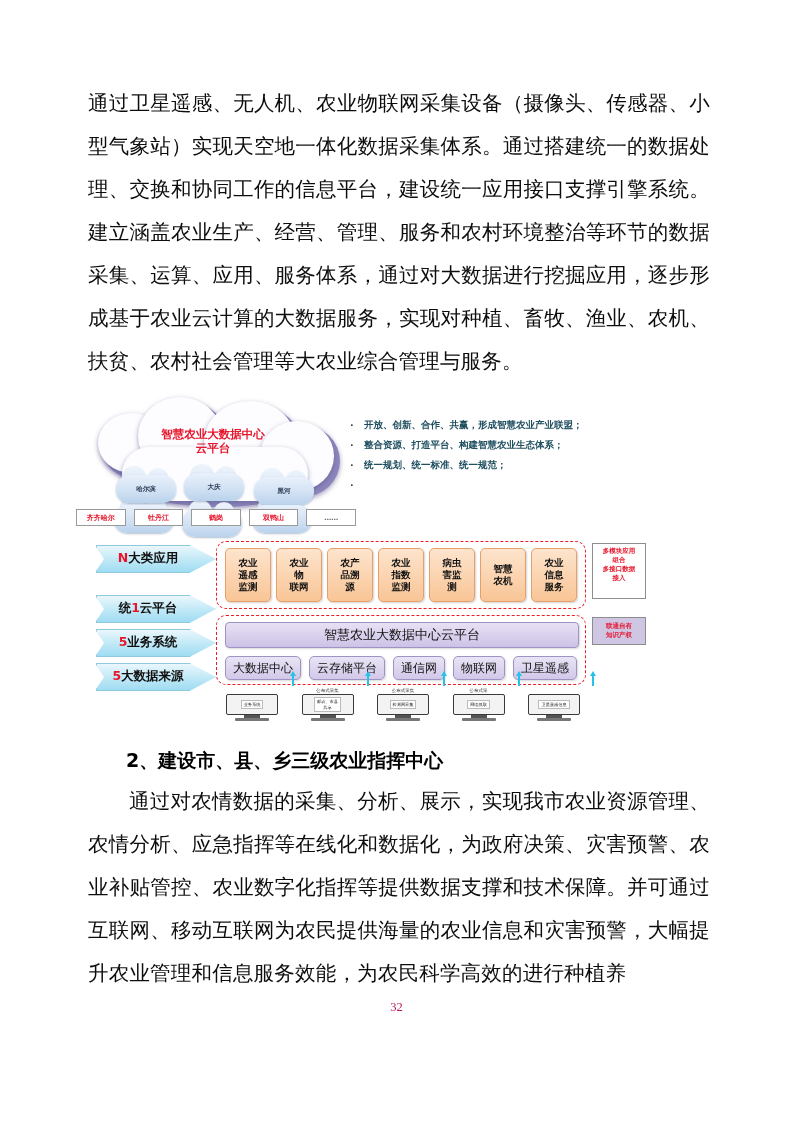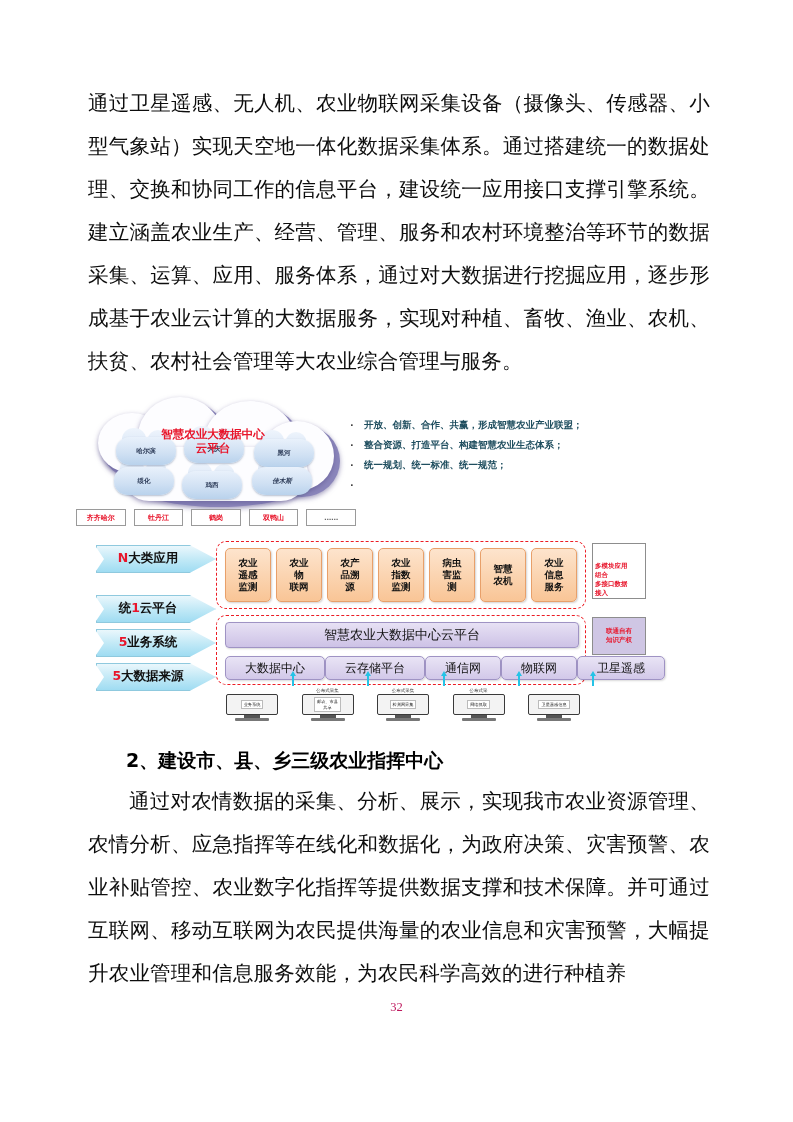--- a/index.html
+++ b/index.html
@@ -98,20 +98,21 @@
     border-radius: 14px / 13px;
     background: linear-gradient(180deg,#e9f1fb 0%, #cfe0f3 60%, #b9d2ec 100%);
     box-shadow: 0 1px 2px rgba(110,130,160,0.5);
     display: flex;
     align-items: center;
     justify-content: center;
     font-size: 6.5px;
     color: #2b3a57;
     font-family: "DejaVu Sans", "Liberation Sans", sans-serif;
     font-weight: bold;
+    margin-top: 38px;
   }
   .icloud::before, .icloud::after {
     content: "";
     position: absolute;
     border-radius: 50%;
     background: linear-gradient(180deg,#eef4fc 0%, #d6e4f5 100%);
     z-index: -1;
   }
   .icloud::before { width: 24px; height: 22px; left: 6px; top: -9px; }
   .icloud::after  { width: 20px; height: 18px; right: 8px; top: -7px; }
@@ -251,21 +252,21 @@
     font-family: "Liberation Serif", "DejaVu Serif", serif;
     box-shadow: 1px 1px 2px rgba(0,0,0,0.15);
   }
   .res-row {
     display: flex;
     justify-content: space-between;
     margin-top: 8px;
   }
   .res-box {
     height: 22px;
-    padding: 0 19px;
+    padding: 0 7px;
     background: linear-gradient(180deg,#e9e4f5 0%, #d2c8e9 100%);
     border: 1px solid #9f93c4;
     border-radius: 5px;
     display: flex;
     align-items: center;
     justify-content: center;
     font-size: 12px;
     color: #111;
     font-family: "Liberation Serif", "DejaVu Serif", serif;
     box-shadow: 1px 1px 2px rgba(0,0,0,0.15);
@@ -273,25 +274,25 @@
   }
 
   
   .note {
     position: absolute;
     width: 54px;
     border: 1px solid #8d8d8d;
     color: #e8142a;
     font-size: 6.5px;
     line-height: 9px;
-    text-align: left;
+    text-align: center;
     font-weight: bold;
     font-family: "DejaVu Sans", "Liberation Sans", sans-serif;
     box-sizing: border-box;
-    padding: 18px 2px;
+    padding: 3px 2px;
     white-space: pre-line;
   }
   .note.n1 { left: 504px; top: 148px; height: 56px; background: #ffffff; }
   .note.n2 { left: 504px; top: 222px; height: 28px; background: #cfc6e4; display:flex; align-items:center; justify-content:center;}
 
   
   .monitors {
     position: absolute;
     left: 132px;
     top: 292px;

